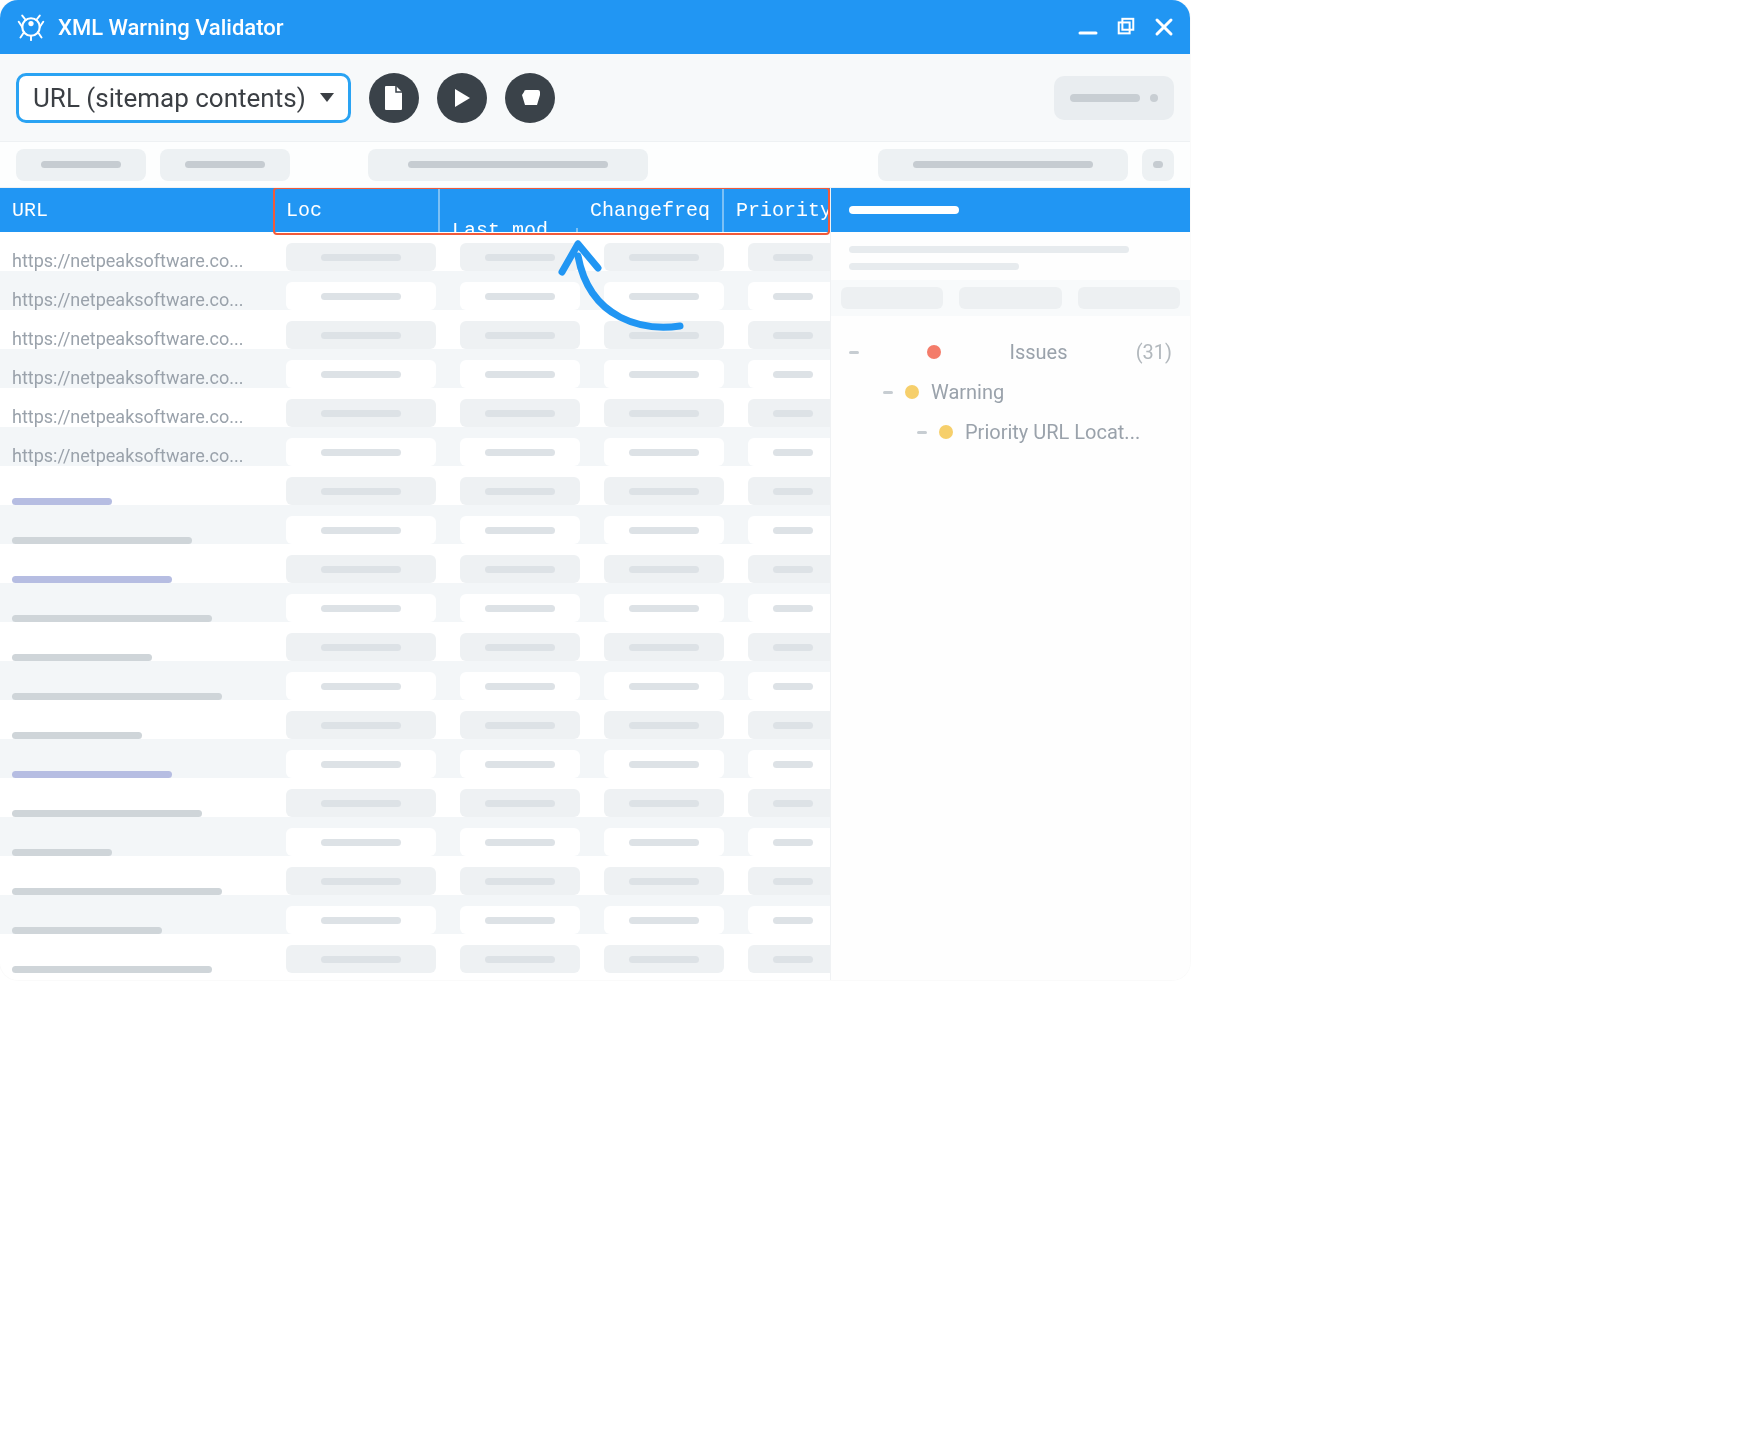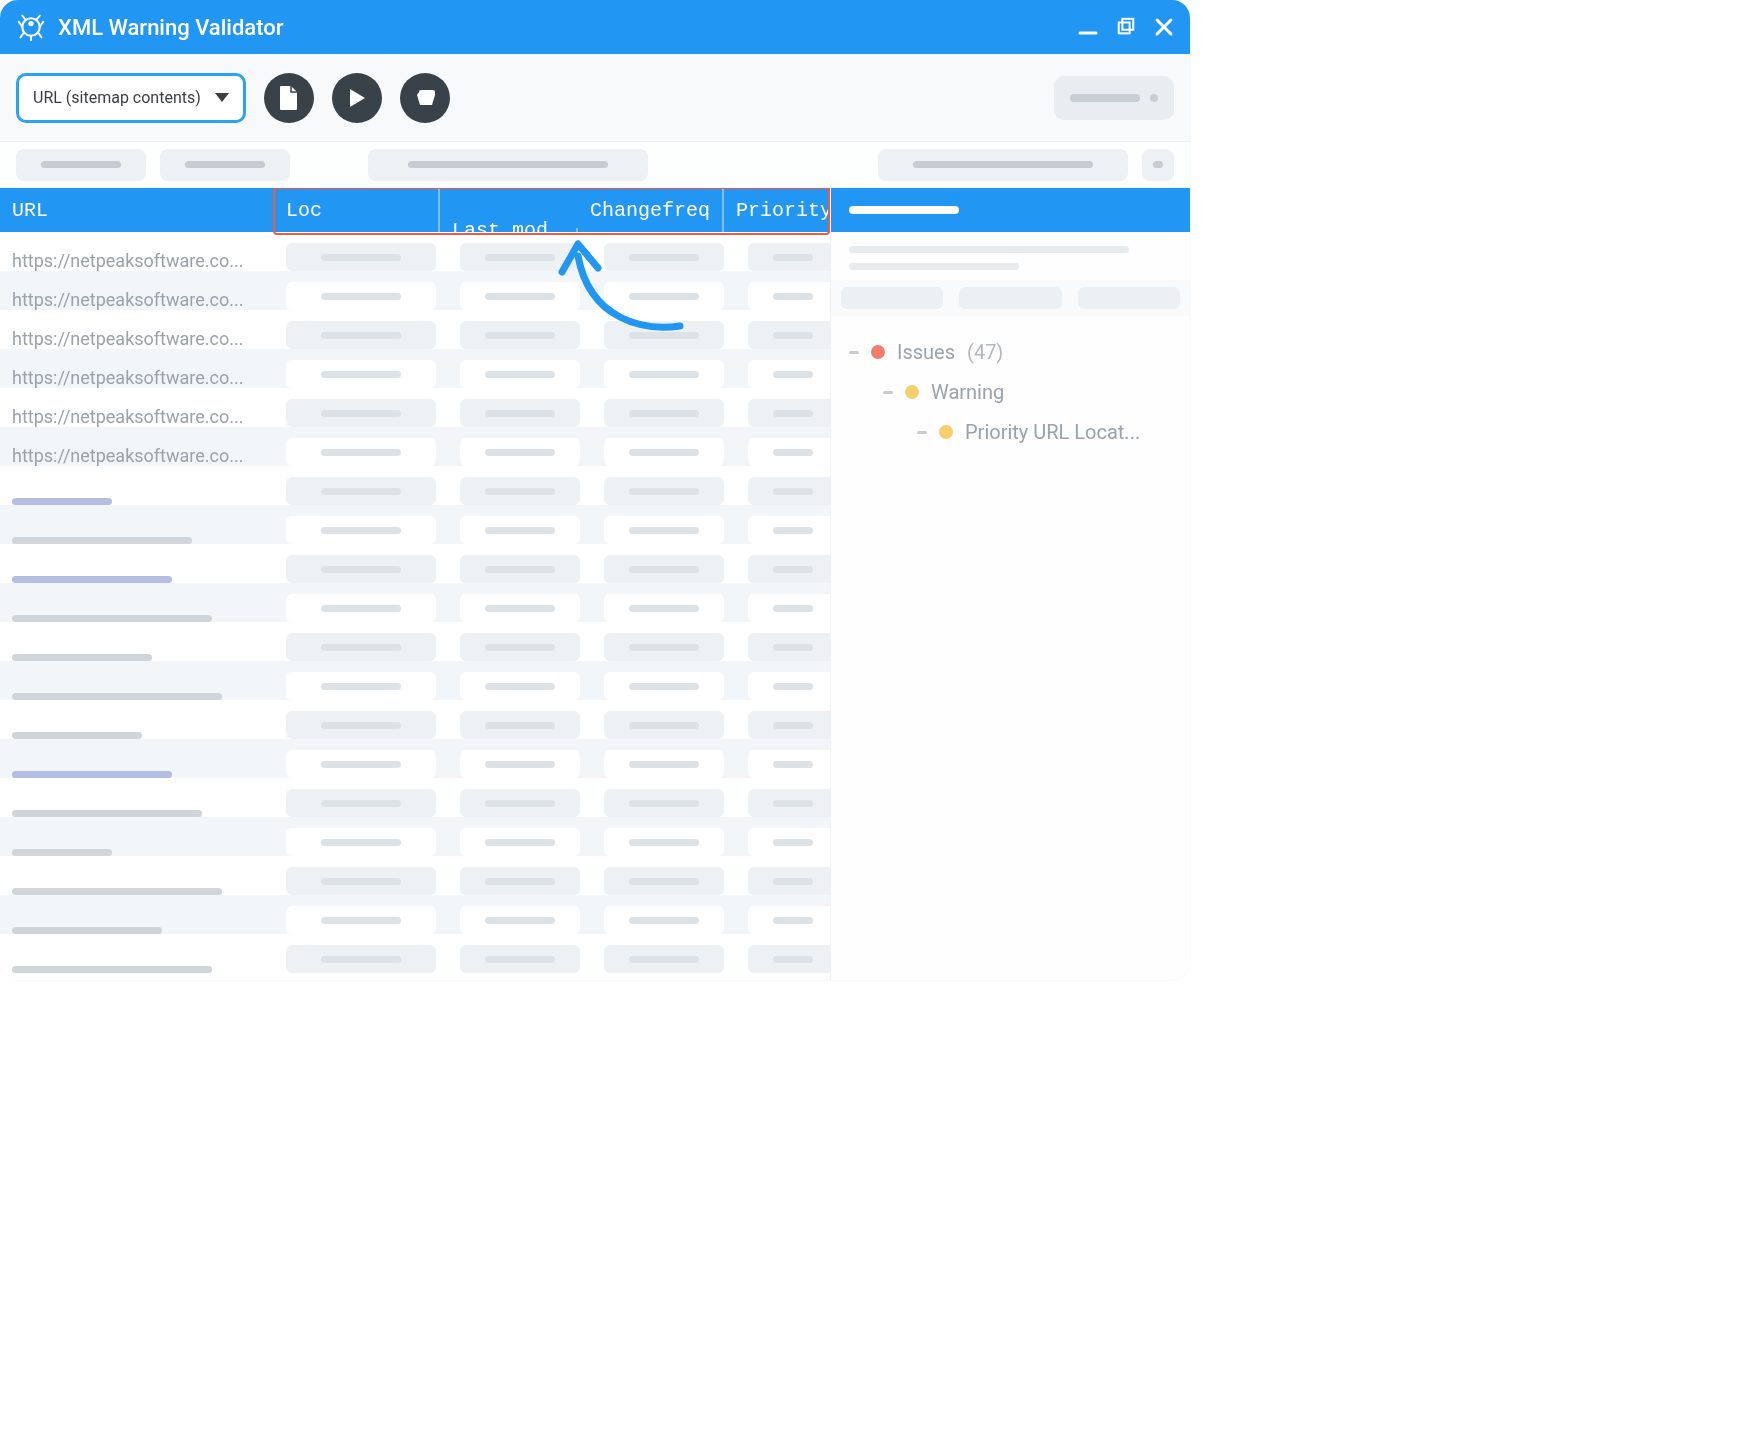--- a/index.html
+++ b/index.html
@@ -10,21 +10,21 @@
   
   .titlebar { height: 54px; background: #2196f3; display:flex; align-items:center; padding:0 16px; color:#fff; }
   .titlebar .app-icon { width:30px; height:30px; display:flex; align-items:center; justify-content:center; margin-right:12px;}
   .titlebar .title { font-size:22px; font-weight:500; flex:1;}
   .titlebar .winbtns { display:flex; align-items:center; gap:18px;}
   .titlebar .winbtn { width:20px; height:20px; display:flex; align-items:center; justify-content:center; color:#fff;}
   .winbtn svg { stroke:#fff; }
 
   
   .toolbar { height: 88px; background:#f7f9fa; display:flex; align-items:center; padding:0 16px; gap:18px; border-bottom:1px solid #eef1f3;}
-  .dropdown { height:50px; border:3px solid #2aa3f3; border-radius:10px; display:flex; align-items:center; padding:0 14px; gap:14px; color:#3b3f44; font-size:16px; cursor:pointer; background:#fff;}
+  .dropdown { height:50px; border:3px solid #2aa3f3; border-radius:10px; display:flex; align-items:center; padding:0 14px; gap:14px; color:#3b3f44; font-size:26px; cursor:pointer; background:#fff;}
   .dropdown .chev { width:0;height:0;border-left:7px solid transparent;border-right:7px solid transparent;border-top:9px solid #3b3f44;}
   .roundbtn { width:50px; height:50px; border-radius:50%; background:#3a4249; display:flex; align-items:center; justify-content:center; cursor:pointer;}
   .roundbtn svg { fill:#fff; }
   .url-input { flex:0 0 430px; height:44px; border:2px solid #cfd6db; border-radius:8px; background:#fff; display:flex; align-items:center; padding:0 14px; font-size:20px; color:#5a6067;}
   .spacer { flex:1; }
   .greybtn { height:44px; border-radius:10px; background:#e9edf0; display:flex; align-items:center; padding:0 16px; gap:10px;}
   .greybtn .bar { height:8px; background:#c8ced3; border-radius:4px;}
 
   
   .subbar { height: 46px; background:#fdfefe; border-bottom:1px solid #f0f2f4; display:flex; align-items:center; padding:0 16px; gap:14px;}
@@ -70,21 +70,21 @@
 
   
   .side-header { height:44px; background:#2196f3; display:flex; align-items:center; padding:0 18px;}
   .side-header .whitebar { height:8px; width:110px; background:#fff; border-radius:4px;}
   .side-sub { padding:14px 18px 10px 18px; display:flex; flex-direction:column; gap:10px;}
   .side-sub .bar { height:7px; background:#e7ebee; border-radius:4px;}
   .side-tabs { height:36px; background:#f8fafb; display:flex; align-items:center; padding:0 10px; gap:16px; border-top:0px solid #eef1f3; border-bottom:0px solid #eef1f3;}
   .side-tabs .tab { height:22px; border-radius:6px; background:#edf0f2; flex:1;}
   .tree { padding:16px 18px 0 18px; font-size:20px; color:#9aa2ab;}
   .tree-row { display:flex; align-items:center; gap:12px; padding:8px 0;}
-  .tree-row.lvl1 { padding-left:0px;}
+  .tree-row.lvl1 { padding-left:0px;justify-content:space-between;}
   .tree-row.lvl2 { padding-left:34px;}
   .tree-row.lvl3 { padding-left:68px;}
   .tree-dash { width:10px; height:3px; background:#c7cdd2; border-radius:2px;}
   .dot { width:14px; height:14px; border-radius:50%;}
   .dot.red { background:#f47c6a;}
   .dot.yellow { background:#f6cf6b;}
   .dot.green { background:#7fe0c4;}
   .count { color:#b2b8bd;}
 </style>
 </head>
@@ -668,21 +668,21 @@
       <div class="side-tabs">
         <div class="tab"></div>
         <div class="tab"></div>
         <div class="tab"></div>
       </div>
       <div class="tree">
         <div class="tree-row lvl1">
           <span class="tree-dash"></span>
           <span class="dot red"></span>
           <span>Issues</span>
-          <span class="count">(47)</span>
+          <span class="count">(31)</span>
         </div>
         <div class="tree-row lvl2">
           <span class="tree-dash"></span>
           <span class="dot yellow"></span>
           <span>Warning</span>
         </div>
         <div class="tree-row lvl3">
           <span class="tree-dash"></span>
           <span class="dot yellow"></span>
           <span>Priority URL Locat...</span>

